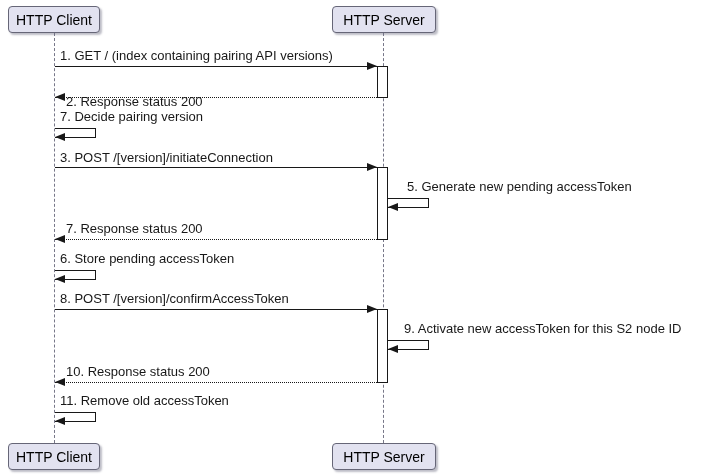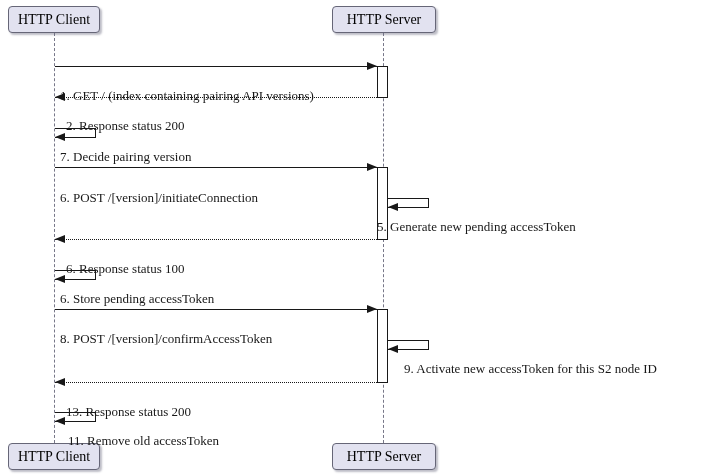--- a/index.html
+++ b/index.html
@@ -1,21 +1,21 @@
 <!DOCTYPE html>
 <html><head>
 <meta charset="utf-8">
 <style>
   html, body { margin: 0; padding: 0; background: #ffffff; }
   .diagram {
     position: relative;
     width: 714px;
     height: 476px;
     background: #ffffff;
-    font-family: Liberation Serif, serif;
+    font-family: Liberation Sans, sans-serif;
     overflow: hidden;
   }
   .lifeline {
     position: absolute;
     width: 0;
     border-left: 1px dashed #777788;
   }
   .participant {
     position: absolute;
     background: #E2E2F0;
@@ -36,21 +36,20 @@
     background: #ffffff;
     border: 1px solid #181818;
     box-sizing: border-box;
   }
   .msg-label {
     position: absolute;
     font-size: 13px;
     line-height: 16px;
     color: #181818;
     white-space: nowrap;
-    margin-top: 40px;
   }
   .line { position: absolute; height: 0; }
   .line.solid  { border-top: 1px solid #181818; }
   .line.dotted { border-top: 1px dotted #181818; }
   .arrow {
     position: absolute;
     width: 0; height: 0;
     border-top: 4px solid transparent;
     border-bottom: 4px solid transparent;
   }
@@ -90,45 +89,45 @@
   <div class="activation" style="left:377px;top:167px;height:73px"></div>
   <div class="activation" style="left:377px;top:309px;height:74px"></div>
 
   <div>
     <div class="msg-label" style="left:60px;top:48px">1. GET / (index containing pairing API versions)</div>
     <div class="line solid" style="left:55px;top:66px;width:322px"></div>
     <div class="arrow right" style="left:367px;top:62px"></div>
   </div>
 
   <div>
-    <div class="msg-label" style="left:66px;top:78px">2. Response status 200</div>
+    <div class="msg-label" style="left:66px;top:94px">2. Response status 200</div>
     <div class="line dotted" style="left:55px;top:97px;width:322px"></div>
     <div class="arrow left" style="left:55px;top:93px"></div>
   </div>
 
   <div>
     <div class="msg-label" style="left:60px;top:109px">7. Decide pairing version</div>
     <div class="self-loop" style="left:55px;top:128px"></div>
     <div class="arrow left" style="left:55px;top:133px"></div>
   </div>
 
   <div>
-    <div class="msg-label" style="left:60px;top:150px">6. POST /[version]/initiateConnection</div>
+    <div class="msg-label" style="left:60px;top:150px">3. POST /[version]/initiateConnection</div>
     <div class="line solid" style="left:55px;top:167px;width:322px"></div>
     <div class="arrow right" style="left:367px;top:163px"></div>
   </div>
 
   <div>
-    <div class="msg-label" style="left:377px;top:179px">5. Generate new pending accessToken</div>
+    <div class="msg-label" style="left:407px;top:179px">5. Generate new pending accessToken</div>
     <div class="self-loop" style="left:388px;top:198px"></div>
     <div class="arrow left" style="left:388px;top:203px"></div>
   </div>
 
   <div>
-    <div class="msg-label" style="left:66px;top:221px">6. Response status 100</div>
+    <div class="msg-label" style="left:66px;top:221px">7. Response status 200</div>
     <div class="line dotted" style="left:55px;top:239px;width:322px"></div>
     <div class="arrow left" style="left:55px;top:235px"></div>
   </div>
 
   <div>
     <div class="msg-label" style="left:60px;top:251px">6. Store pending accessToken</div>
     <div class="self-loop" style="left:55px;top:270px"></div>
     <div class="arrow left" style="left:55px;top:275px"></div>
   </div>
 
@@ -138,24 +137,24 @@
     <div class="arrow right" style="left:367px;top:305px"></div>
   </div>
 
   <div>
     <div class="msg-label" style="left:404px;top:321px">9. Activate new accessToken for this S2 node ID</div>
     <div class="self-loop" style="left:388px;top:340px"></div>
     <div class="arrow left" style="left:388px;top:345px"></div>
   </div>
 
   <div>
-    <div class="msg-label" style="left:66px;top:364px">13. Response status 200</div>
+    <div class="msg-label" style="left:66px;top:364px">10. Response status 200</div>
     <div class="line dotted" style="left:55px;top:382px;width:322px"></div>
     <div class="arrow left" style="left:55px;top:378px"></div>
   </div>
 
   <div>
-    <div class="msg-label" style="left:68px;top:393px">11. Remove old accessToken</div>
+    <div class="msg-label" style="left:60px;top:393px">11. Remove old accessToken</div>
     <div class="self-loop" style="left:55px;top:412px"></div>
     <div class="arrow left" style="left:55px;top:417px"></div>
   </div>
 
 </div>
 
 </body></html>

